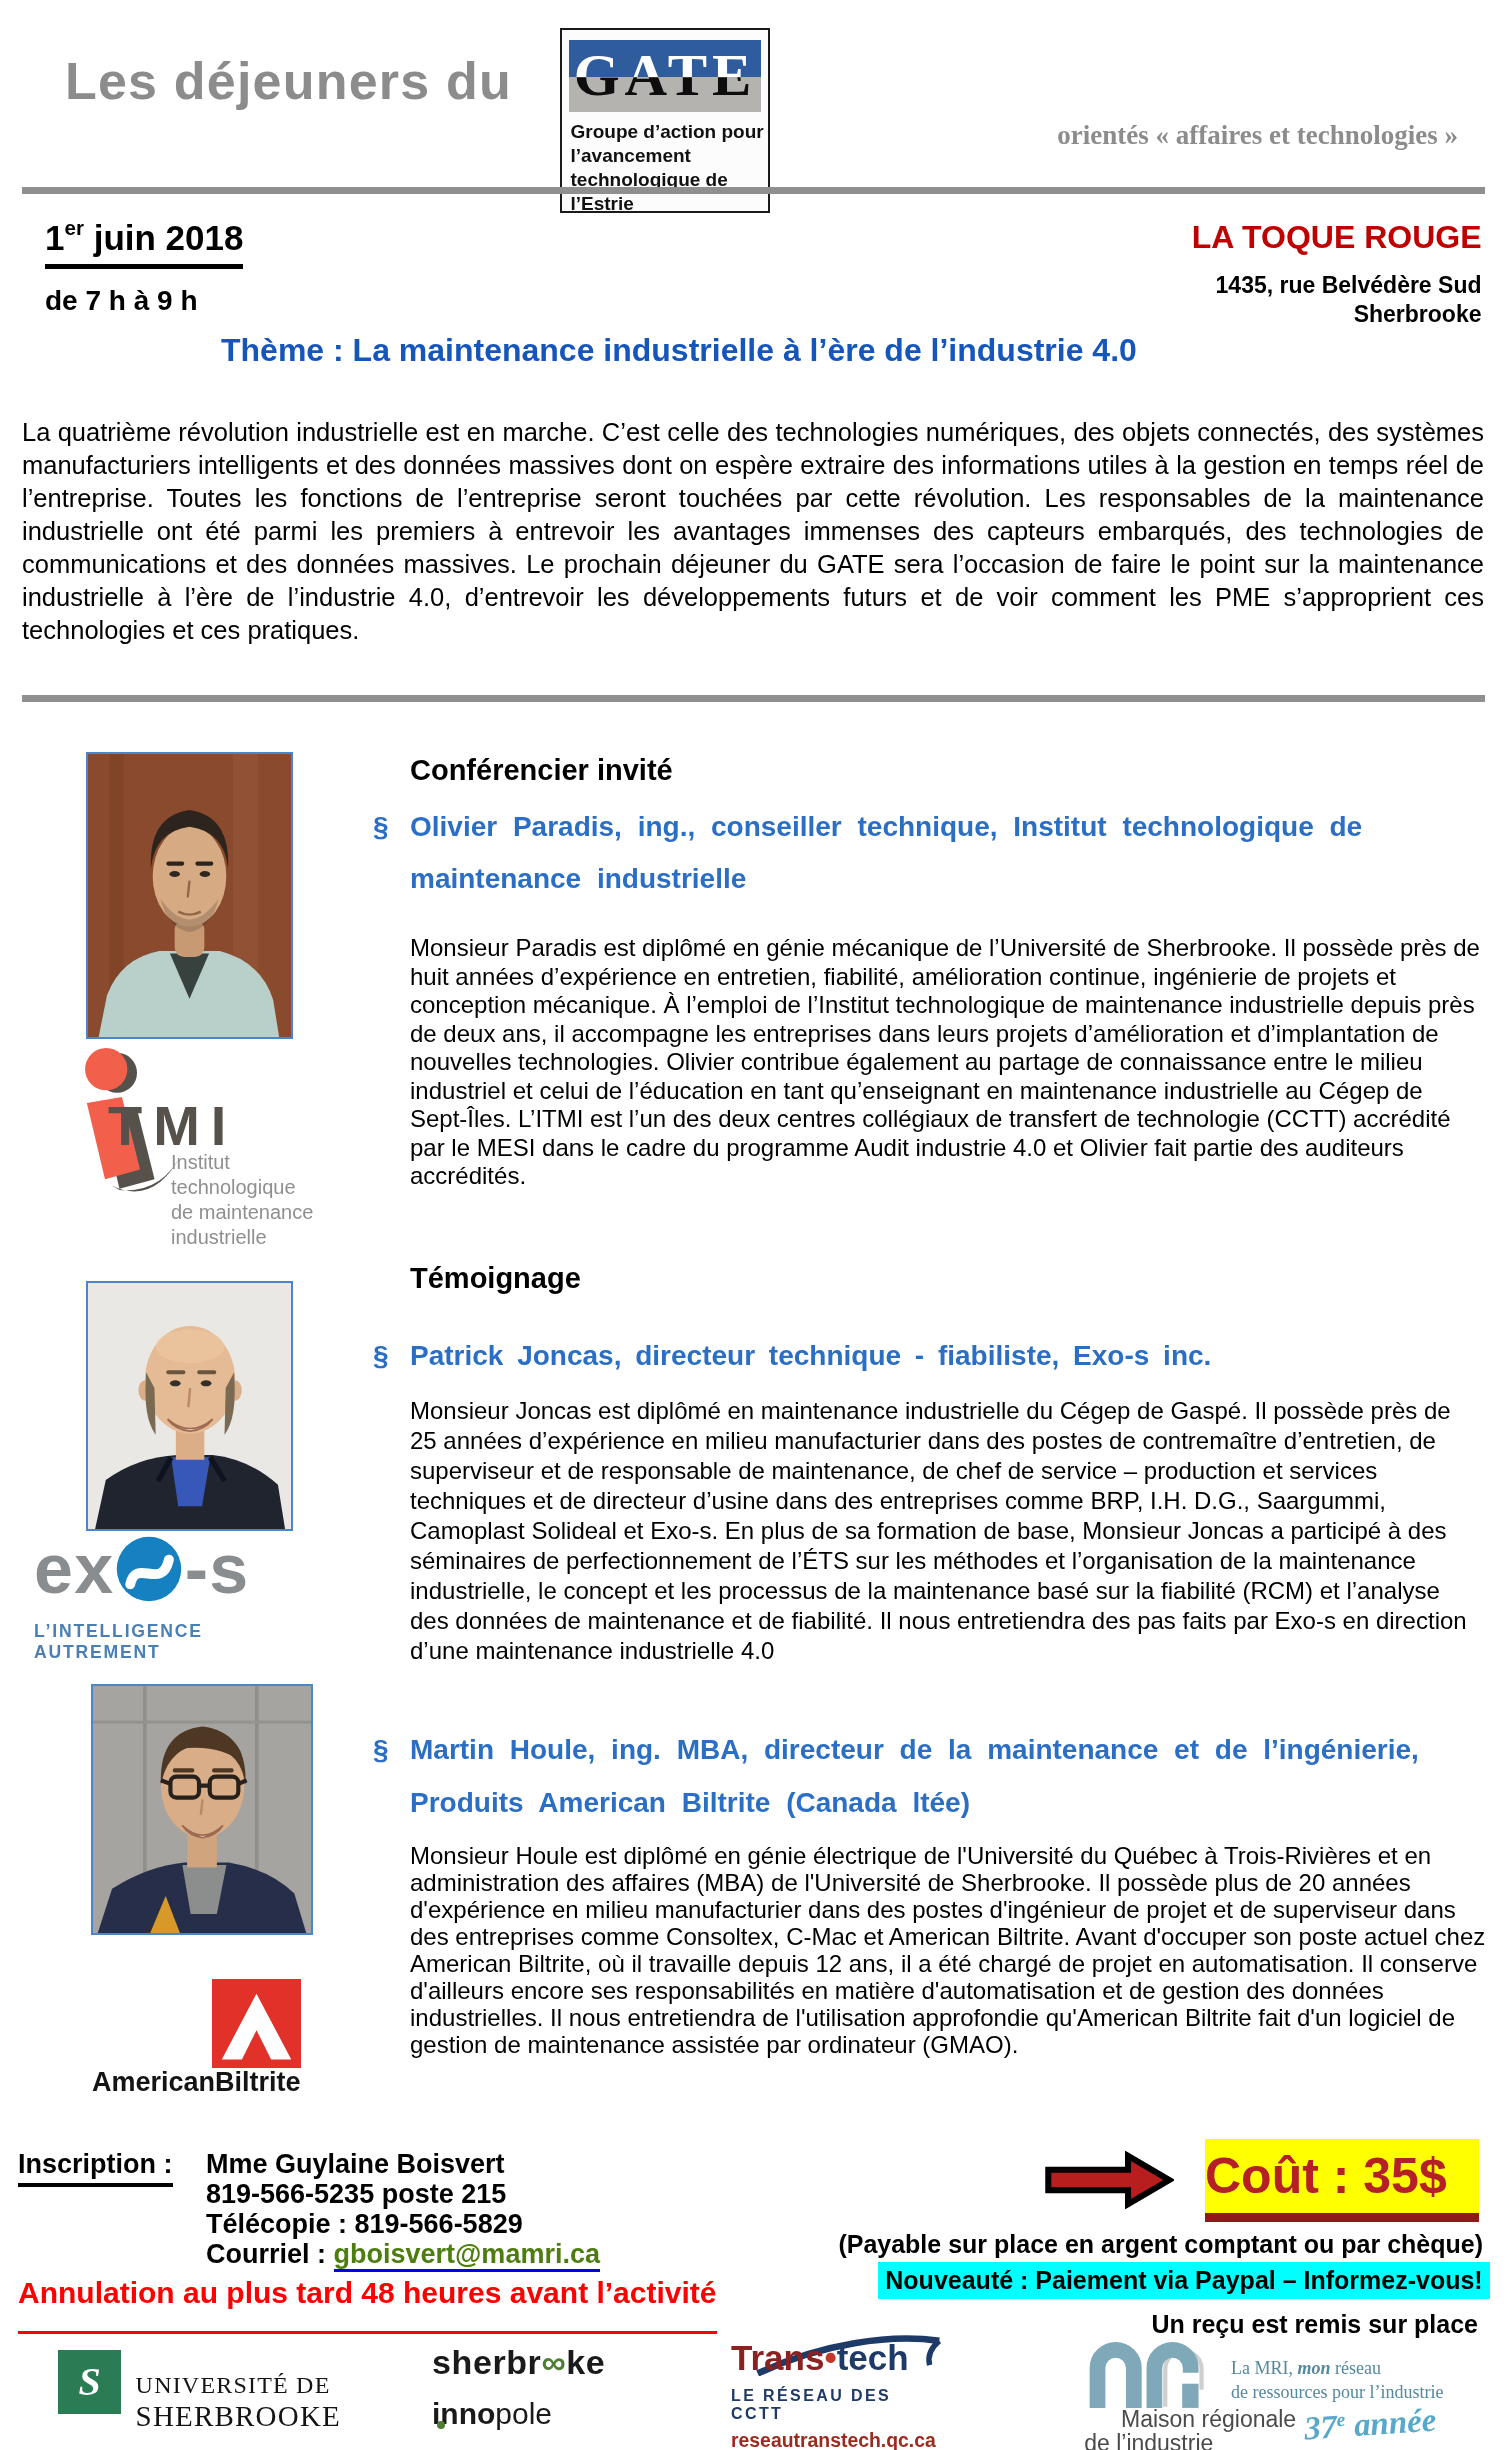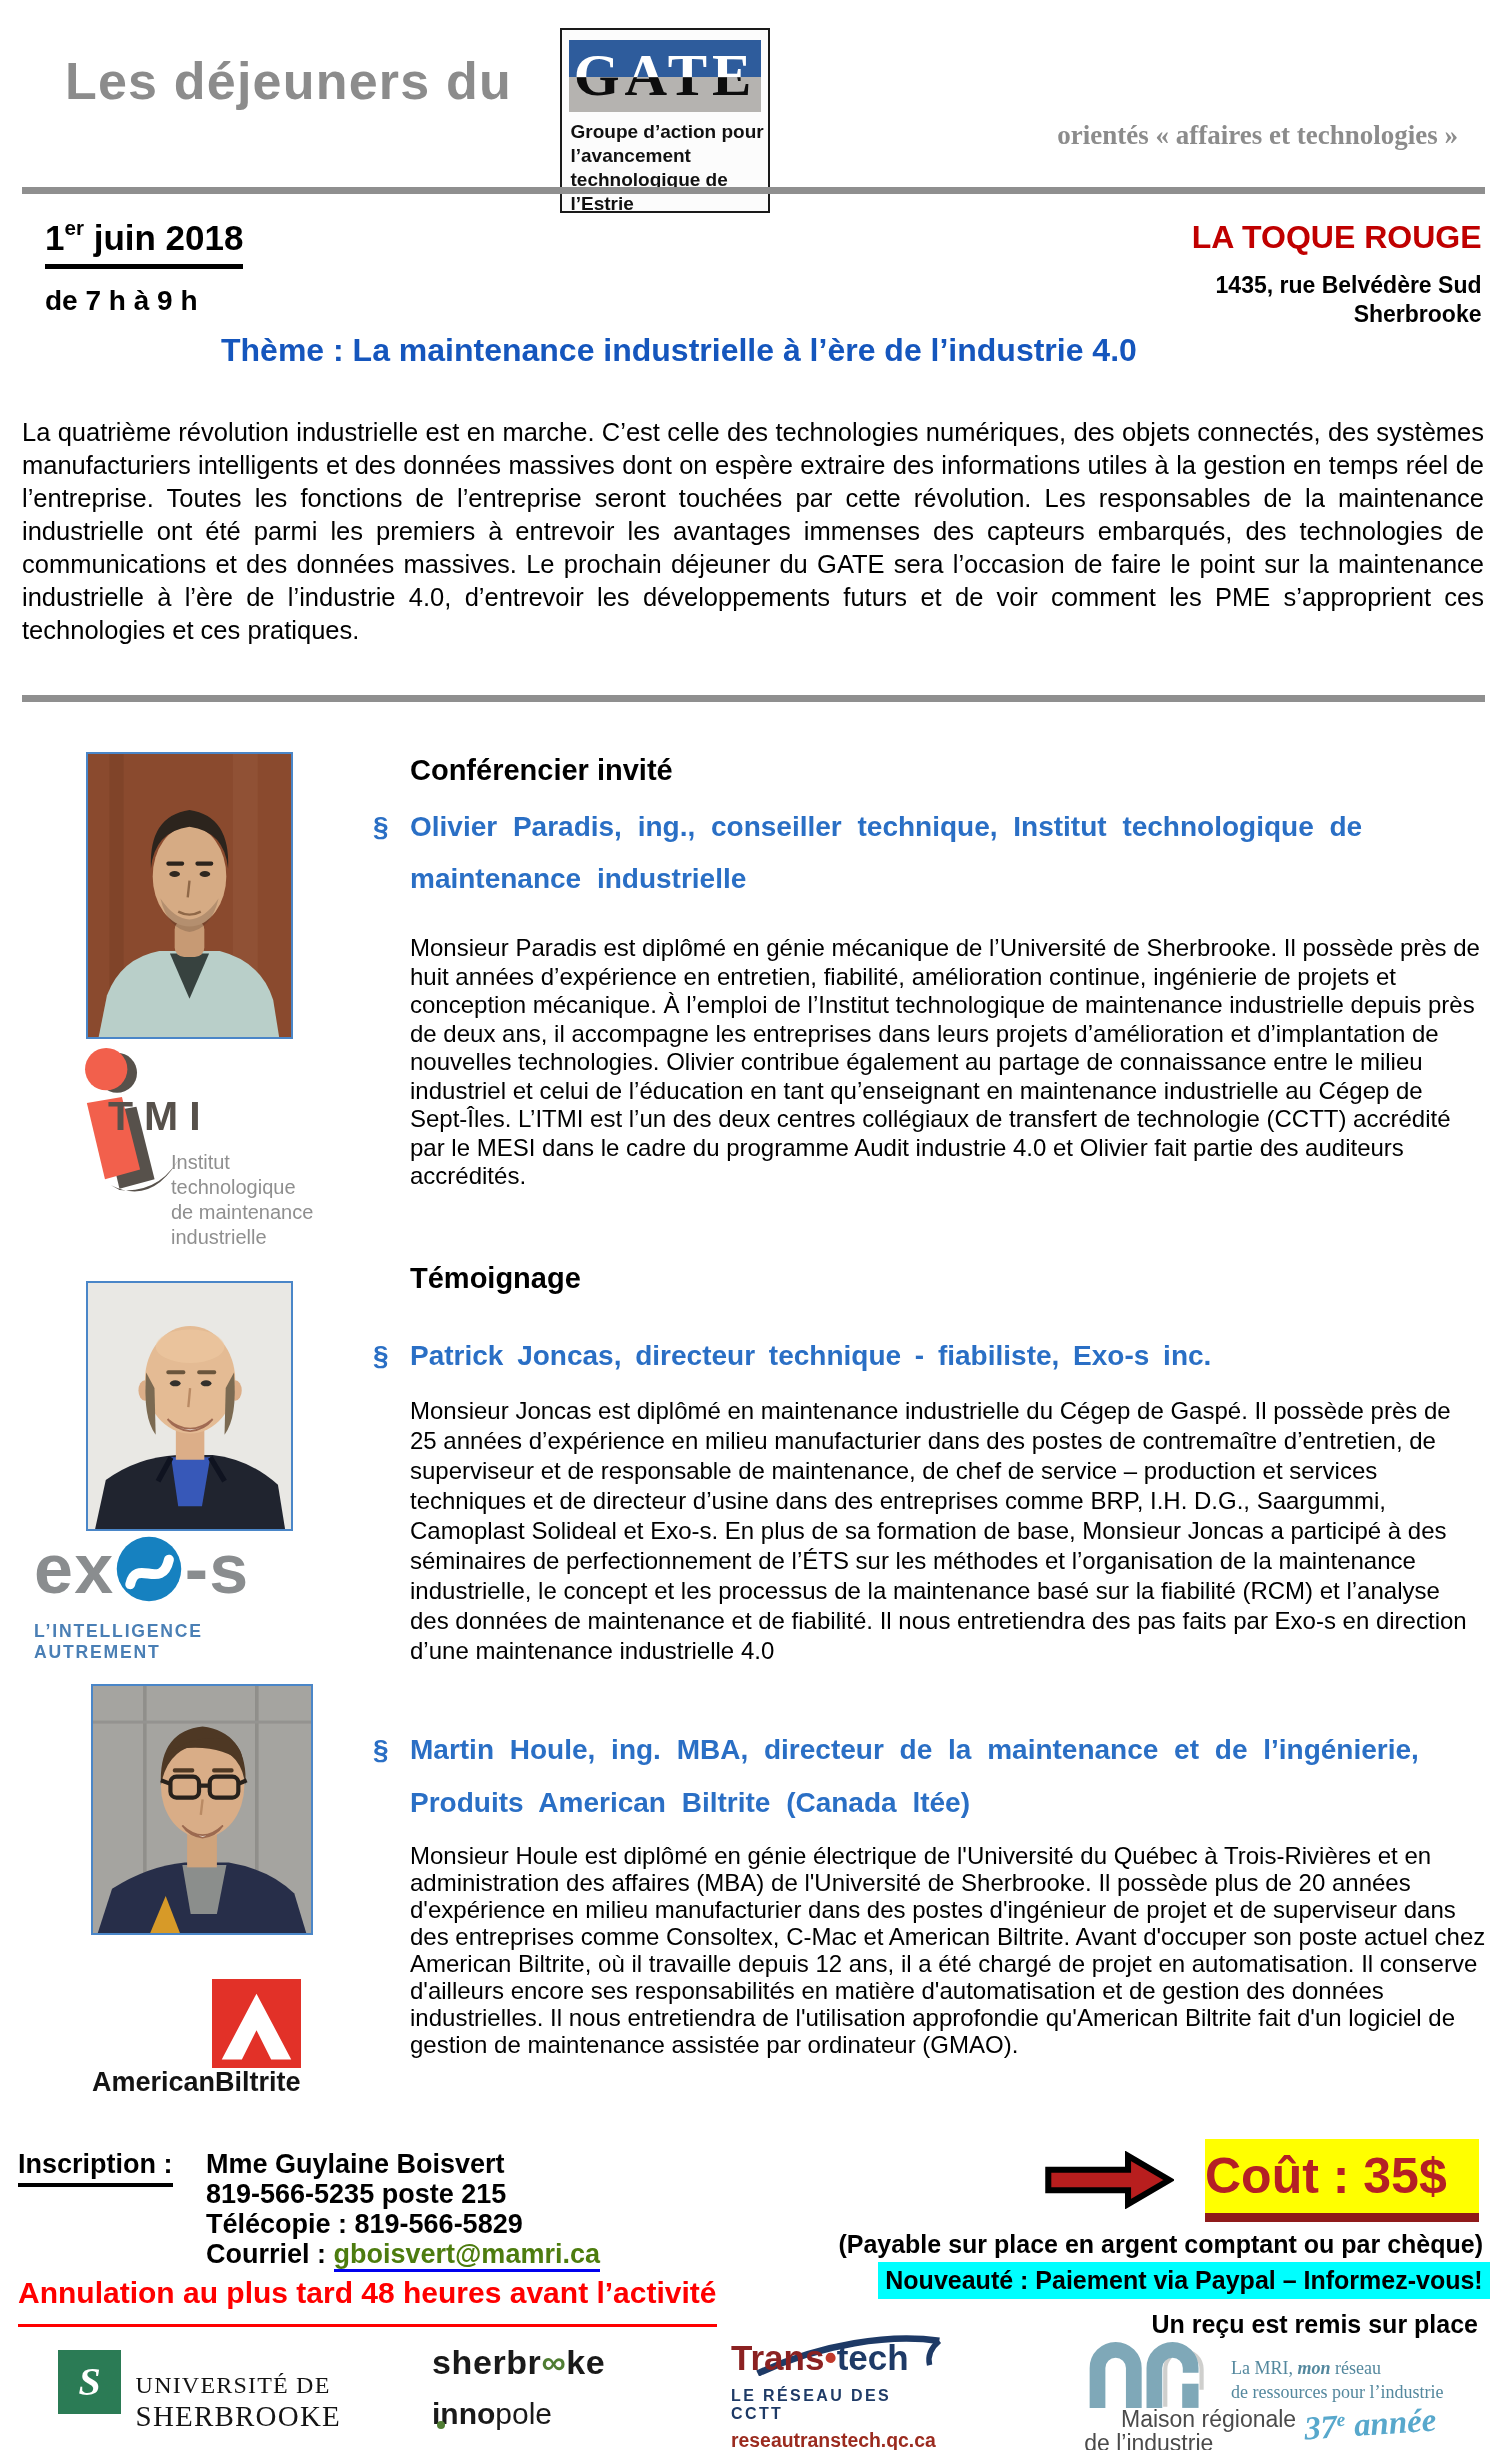--- a/index.html
+++ b/index.html
@@ -57,38 +57,38 @@
   #n3a{left:410px;top:1734px}
   #n3b{left:410px;top:1787px}
   .bio{font-size:24px;color:#000}
   #bio1{left:410px;top:934px;width:1071px;line-height:28.5px}
   #bio2{left:410px;top:1396px;width:1071px;line-height:30px}
   #bio3{left:410px;top:1842px;width:1082px;line-height:27px}
 
   
   #itmi{left:53px;top:1046px;width:285px;height:170px}
   #itmi-glyph{position:absolute;left:0;top:0;width:133px;height:160px}
-  #itmi-tmi{position:absolute;left:55px;top:47px;font-weight:bold;font-size:41px;letter-spacing:11px;color:#57514b}
+  #itmi-tmi{position:absolute;left:55px;top:47px;font-weight:bold;font-size:56px;letter-spacing:11px;color:#57514b}
   #itmi-cap{position:absolute;left:118px;top:104px;font-size:20px;line-height:25px;color:#8f8f8f}
 
   
   #exos{left:34px;top:1529px;width:255px}
   #exos-word{font-weight:bold;font-size:70px;color:#8a8d8f;letter-spacing:1.2px;display:flex;align-items:center}
   #exos-word svg{width:68px;height:68px;margin:0 1.2px}
   #exos-tag{margin-top:12px;font-weight:bold;font-size:17.6px;letter-spacing:1.8px;color:#4a7fb5}
 
   
   #ab-mark{left:212px;top:1979px;width:89px;height:89px}
   #ab-word{left:92px;top:2067px;font-weight:bold;font-size:27px;color:#141414}
 
   
   #insc-label{left:18px;top:2149px;font-weight:bold;font-size:27px;border-bottom:4.2px solid #000;padding-bottom:3px}
   #insc{left:206px;top:2149px;font-weight:bold;font-size:27px;line-height:30px}
   #insc a{color:#4d7c0f;text-decoration:none;border-bottom:3px solid #0000ee}
-  #annul{left:18px;top:2276px;font-weight:bold;font-size:30px;color:#ff0000;border-bottom:3.6px solid #ff0000;padding-bottom:14px}
+  #annul{left:18px;top:2276px;font-weight:bold;font-size:30px;color:#ff0000;border-bottom:3.6px solid #ff0000;padding-bottom:21px}
   #arrow{left:1044px;top:2151px;width:130px;height:58px}
   #cout{left:1205px;top:2139px;width:274px;height:74px;background:#ffff00;border-bottom:9.7px solid #8f1a1a;
         text-align:left;font-weight:bold;font-size:50px;line-height:74px;color:#b42025}
   #payable{right:24px;top:2230px;font-weight:bold;font-size:25px}
   #paypal{right:17px;top:2262px;font-weight:bold;font-size:25px;background:#00ffff;padding:4.2px 7.3px}
   #recu{right:29px;top:2310px;font-weight:bold;font-size:25px}
 
   
   #udes{left:58px;top:2350px;display:flex;align-items:flex-start}
   #udes-glyph{width:63px;height:64px;background:#2b7b55;color:#fff;text-align:center;

